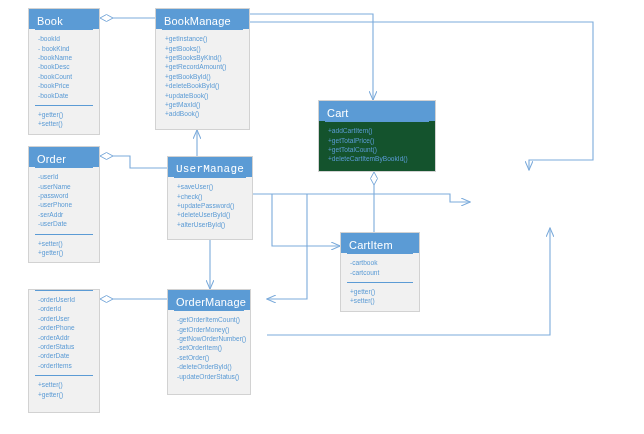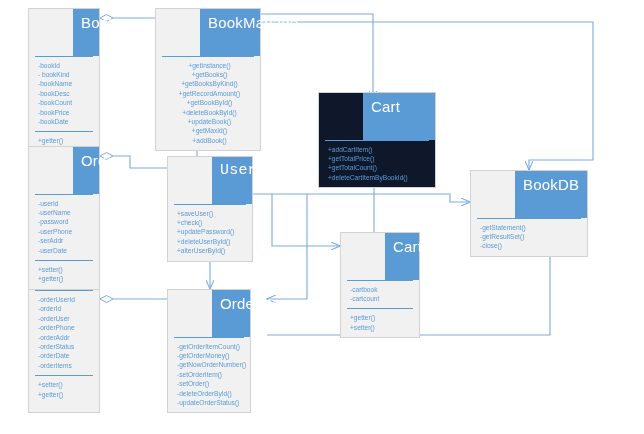--- a/index.html
+++ b/index.html
@@ -28,25 +28,24 @@
   .uml-class {
     position: absolute;
     box-sizing: border-box;
     background: #f1f1f1;
     border: 1px solid #d2d2d2;
     z-index: 5;
   }
   .uml-header {
     background: #5b9bd5;
     color: #ffffff;
-    font-size: 15px;
-    padding: 6px 7px 24px 8px;
+    font-size: 11px;
+    padding: 6px 7px 2px 8px;
     letter-spacing: 0.2px;
     line-height: 1.1;
-    margin-left: 44px;
   }
   .uml-sep {
     height: 1px;
     background: #5b9bd5;
     margin: 0 6px;
   }
   .uml-compart {
     padding: 4px 6px 5px 9px;
   }
   .uml-compart .row {
@@ -152,37 +151,37 @@
         <div class="row" style="color: rgb(91, 155, 213);">-bookPrice</div>
         <div class="row" style="color: rgb(91, 155, 213);">-bookDate</div>
       </div>
     <div class="uml-sep" style="background: rgb(91, 155, 213);"></div>
     <div class="uml-compart">
         <div class="row" style="color: rgb(91, 155, 213);">+getter()</div>
         <div class="row" style="color: rgb(91, 155, 213);">+setter()</div>
       </div>
   </div>
 
-  <div class="uml-class" id="cls-bookmanage" style="left: 155px; top: 8px; width: 106px; min-height: 122px; background: rgb(241, 241, 241); border-color: rgb(210, 210, 210); text-align: center;">
+  <div class="uml-class" id="cls-bookmanage" style="left: 155px; top: 8px; width: 95px; min-height: 122px; background: rgb(241, 241, 241); border-color: rgb(210, 210, 210);">
     <div class="uml-header" style="background: rgb(91, 155, 213); color: rgb(255, 255, 255);">BookManage</div>
     <div class="uml-sep" style="background: rgb(91, 155, 213);"></div>
     <div class="uml-compart">
         <div class="row" style="color: rgb(91, 155, 213);">+getInstance()</div>
         <div class="row" style="color: rgb(91, 155, 213);">+getBooks()</div>
         <div class="row" style="color: rgb(91, 155, 213);">+getBooksByKind()</div>
         <div class="row" style="color: rgb(91, 155, 213);">+getRecordAmount()</div>
         <div class="row" style="color: rgb(91, 155, 213);">+getBookById()</div>
         <div class="row" style="color: rgb(91, 155, 213);">+deleteBookById()</div>
         <div class="row" style="color: rgb(91, 155, 213);">+updateBook()</div>
         <div class="row" style="color: rgb(91, 155, 213);">+getMaxId()</div>
         <div class="row" style="color: rgb(91, 155, 213);">+addBook()</div>
       </div>
   </div>
 
-  <div class="uml-class" id="cls-cart" style="left: 318px; top: 92px; width: 118px; min-height: 72px; background: #0f172a; border-color: rgb(210, 210, 210);">
+  <div class="uml-class" id="cls-cart" style="left: 318px; top: 100px; width: 118px; min-height: 72px; background: #14532d; border-color: rgb(210, 210, 210);">
     <div class="uml-header" style="background: rgb(91, 155, 213); color: rgb(255, 255, 255);">Cart</div>
     <div class="uml-sep" style="background: rgb(91, 155, 213);"></div>
     <div class="uml-compart">
         <div class="row" style="color: rgb(91, 155, 213);">+addCartItem()</div>
         <div class="row" style="color: rgb(91, 155, 213);">+getTotalPrice()</div>
         <div class="row" style="color: rgb(91, 155, 213);">+getTotalCount()</div>
         <div class="row" style="color: rgb(91, 155, 213);">+deleteCartItemByBookId()</div>
       </div>
   </div>
 
@@ -209,29 +208,20 @@
     <div class="uml-sep" style="background: rgb(91, 155, 213);"></div>
     <div class="uml-compart">
         <div class="row" style="color: rgb(91, 155, 213);">+saveUser()</div>
         <div class="row" style="color: rgb(91, 155, 213);">+check()</div>
         <div class="row" style="color: rgb(91, 155, 213);">+updatePassword()</div>
         <div class="row" style="color: rgb(91, 155, 213);">+deleteUserById()</div>
         <div class="row" style="color: rgb(91, 155, 213);">+alterUserById()</div>
       </div>
   </div>
 
-  <div class="uml-class" id="cls-bookdb" style="left: 470px; top: 170px; width: 118px; min-height: 58px; background: rgb(241, 241, 241); border-color: rgb(210, 210, 210);">
-    <div class="uml-header" style="background: rgb(91, 155, 213); color: rgb(255, 255, 255);">BookDB</div>
-    <div class="uml-sep" style="background: rgb(91, 155, 213);"></div>
-    <div class="uml-compart">
-        <div class="row" style="color: rgb(91, 155, 213);">-getStatement()</div>
-        <div class="row" style="color: rgb(91, 155, 213);">-getResultSet()</div>
-        <div class="row" style="color: rgb(91, 155, 213);">-close()</div>
-      </div>
-  </div>
 
   <div class="uml-class" id="cls-cartitem" style="left: 340px; top: 232px; width: 80px; min-height: 72px; background: rgb(241, 241, 241); border-color: rgb(210, 210, 210);">
     <div class="uml-header" style="background: rgb(91, 155, 213); color: rgb(255, 255, 255);">CartItem</div>
     <div class="uml-sep" style="background: rgb(91, 155, 213);"></div>
     <div class="uml-compart">
         <div class="row" style="color: rgb(91, 155, 213);">-cartbook</div>
         <div class="row" style="color: rgb(91, 155, 213);">-cartcount</div>
       </div>
     <div class="uml-sep" style="background: rgb(91, 155, 213);"></div>
     <div class="uml-compart">

